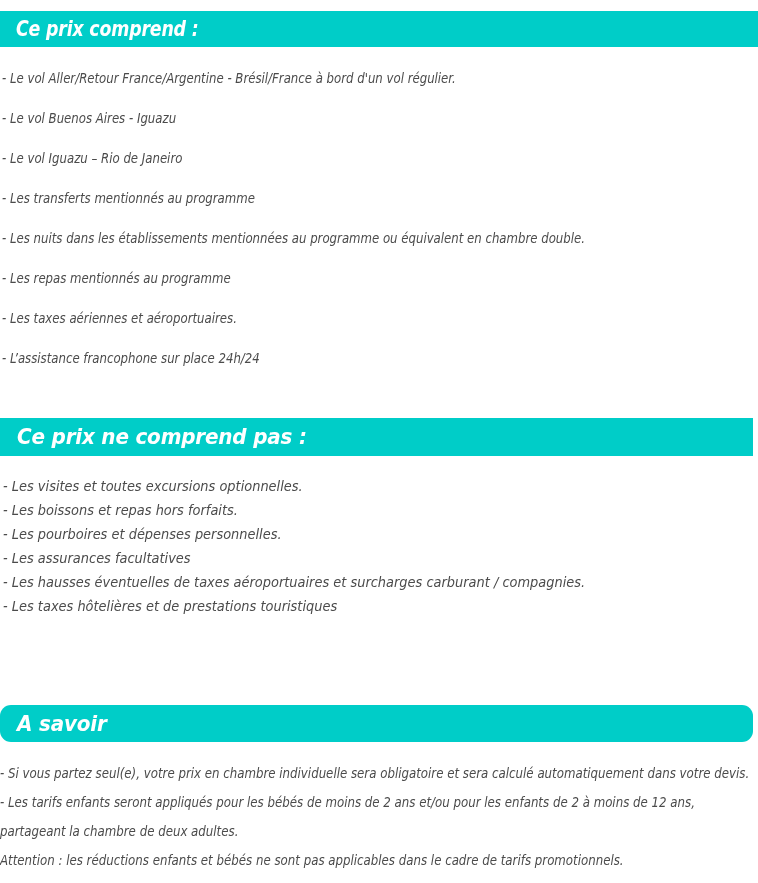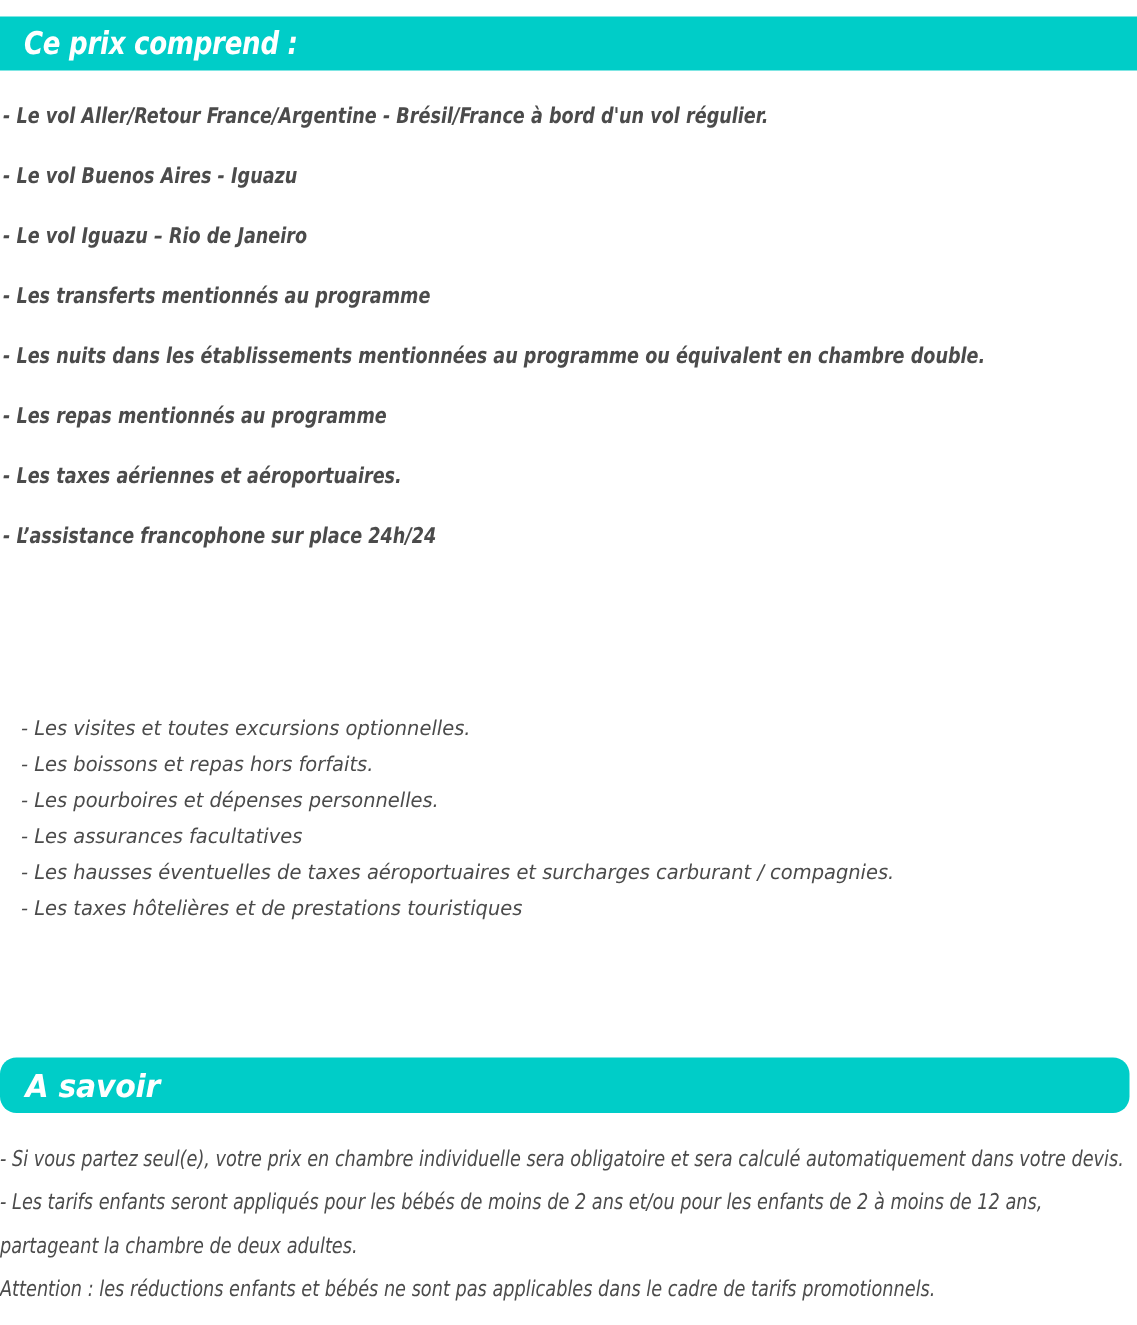--- a/index.html
+++ b/index.html
@@ -98,37 +98,36 @@
     color: #4b4b4b;
     white-space: nowrap;
   }
 
   
   #list-included {
     left: 0;
     top: 47px;
     width: 678px;
     padding-left: 2px;
-    font-weight: bold;
   }
   #list-included .line {
     font-family: "DejaVu Sans Condensed", "DejaVu Sans", sans-serif;
     font-size: 14.5px;
     height: 40px;
     line-height: 40px;
     transform: scaleX(0.90);
     transform-origin: left center;
   }
 
   
   #list-excluded {
     left: 0;
     top: 463px;
     width: 758px;
-    padding-left: 14px;
+    padding-left: 3px;
   }
   #list-excluded .line {
     font-family: "DejaVu Sans", sans-serif;
     font-size: 13.5px;
     height: 24px;
     line-height: 24px;
     transform: scaleX(0.96);
     transform-origin: left center;
   }
 
@@ -164,20 +163,23 @@
     <div class="line">- Le vol Aller/Retour France/Argentine - Brésil/France à bord d'un vol régulier.</div>
     <div class="line">- Le vol Buenos Aires - Iguazu</div>
     <div class="line">- Le vol Iguazu – Rio de Janeiro</div>
     <div class="line">- Les transferts mentionnés au programme</div>
     <div class="line">- Les nuits dans les établissements mentionnées au programme ou équivalent en chambre double.</div>
     <div class="line">- Les repas mentionnés au programme</div>
     <div class="line">- Les taxes aériennes et aéroportuaires.</div>
     <div class="line">- L’assistance francophone sur place 24h/24</div>
   </div>
 
+  <div class="bar" id="bar-excluded">
+    <span class="bar-title">Ce prix ne comprend pas :</span>
+  </div>
 
   <div class="list-block" id="list-excluded">
     <div class="line">- Les visites et toutes excursions optionnelles.</div>
     <div class="line">- Les boissons et repas hors forfaits.</div>
     <div class="line">- Les pourboires et dépenses personnelles.</div>
     <div class="line">- Les assurances facultatives</div>
     <div class="line">- Les hausses éventuelles de taxes aéroportuaires et surcharges carburant / compagnies.</div>
     <div class="line">- Les taxes hôtelières et de prestations touristiques</div>
   </div>
 

